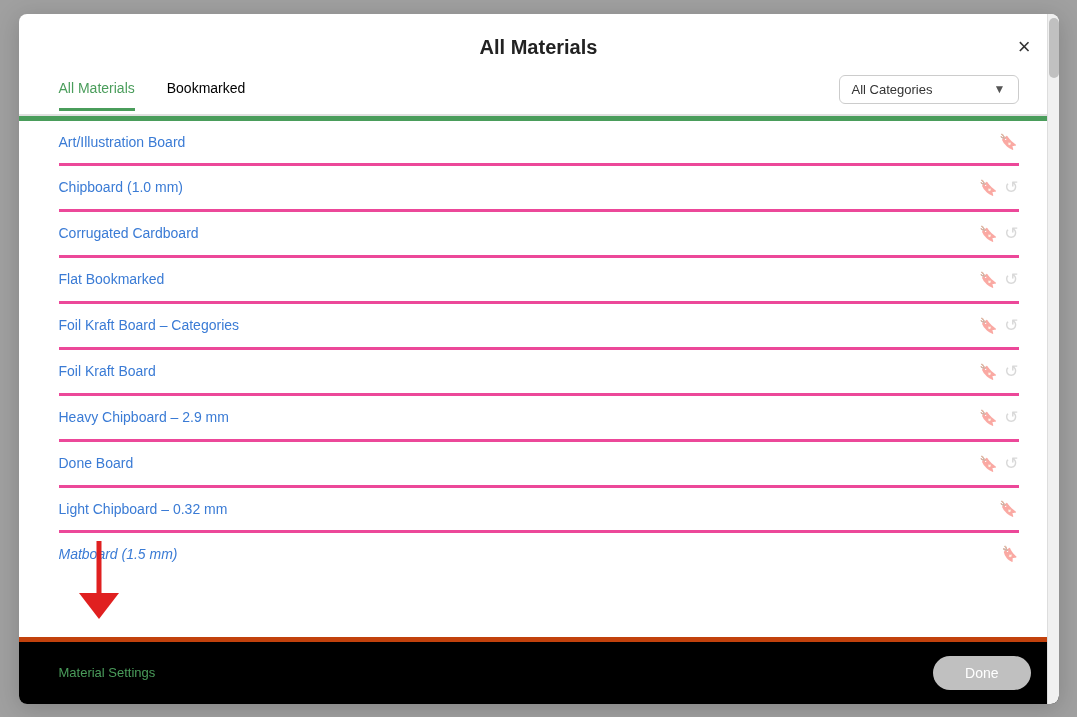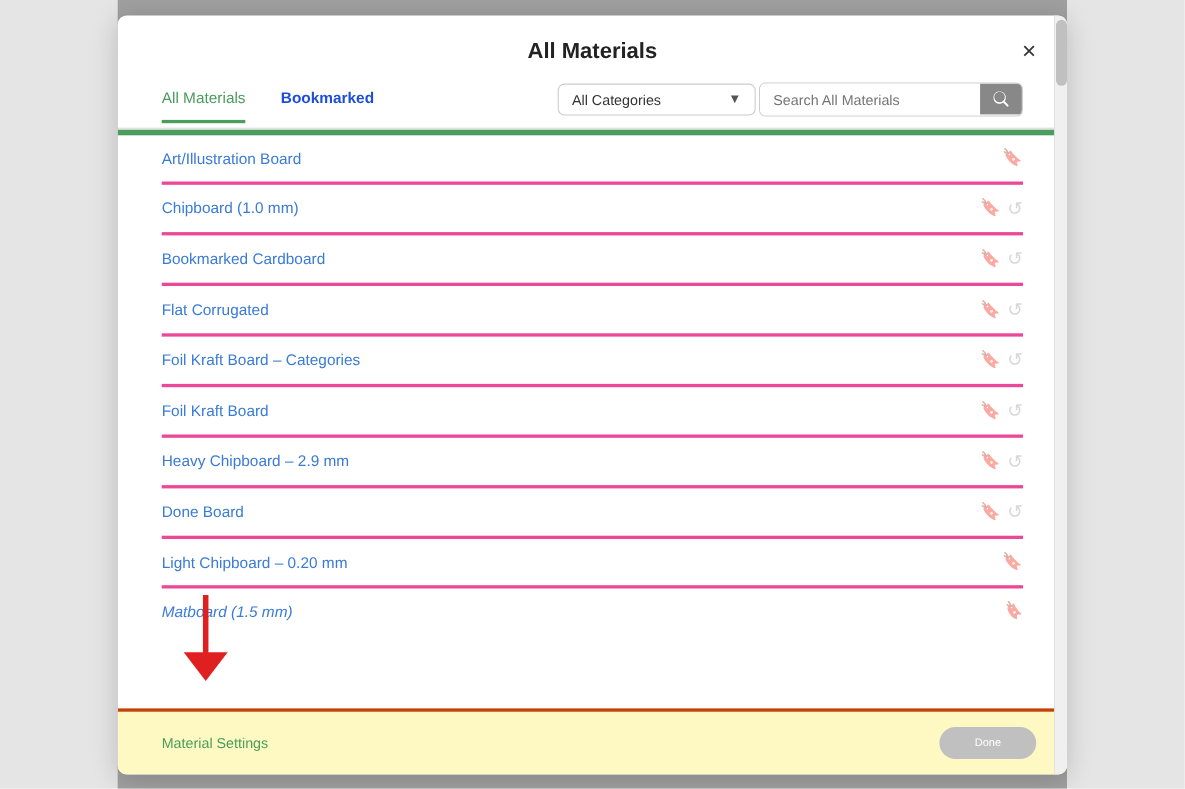--- a/index.html
+++ b/index.html
@@ -6,21 +6,21 @@
     body {
       font-family: -apple-system, BlinkMacSystemFont, 'Segoe UI', Helvetica, Arial, sans-serif;
       background: #e5e5e5;
       display: flex;
       align-items: center;
       justify-content: center;
       min-height: 100vh;
       font-size: 14px;
     }
     .modal-overlay {
-      width: 863px;
+      width: 1077px;
       height: 717px;
       background: rgba(0,0,0,0.3);
       display: flex;
       align-items: center;
       justify-content: center;
       position: relative;
     }
     .modal {
       width: 1040px;
       height: 690px;
@@ -83,24 +83,24 @@
       justify-content: space-between;
     }
     .tabs-left {
       display: flex;
       gap: 32px;
     }
     .tab {
       padding-bottom: 12px;
       cursor: pointer;
       font-size: 14px;
-      color: #1d4ed8;
+      color: #000000;
       border-bottom: 3px solid transparent;
       margin-bottom: -2px;
-      font-weight: 700;
+      font-weight: 400;
     }
     .tab.active {
       color: #4a9d5b;
       border-bottom: 3px solid #4a9d5b;
       font-weight: 500;
     }
     .tabs-right {
       display: flex;
       align-items: center;
       gap: 3px;
@@ -191,36 +191,36 @@
       font-size: 16px;
       color: #aaa;
       cursor: pointer;
       line-height: 1;
     }
     .modal-footer {
       display: flex;
       align-items: center;
       justify-content: space-between;
       padding: 14px 28px 14px 40px;
-      border-top: 3px solid #c2410c;
-      background: #fef9c3;
+      border-top: 5px solid #c2410c;
+      background: #000000;
     }
     .material-settings-link {
       color: #4a9d5b;
       font-size: 13px;
       cursor: pointer;
       text-decoration: none;
     }
     .done-btn {
       background: #c0c0c0;
       color: #fff;
       border: none;
       border-radius: 20px;
       padding: 9px 32px;
-      font-size: 10px;
+      font-size: 14px;
       cursor: pointer;
       font-weight: 500;
     }
     
     .arrow-overlay {
       position: absolute;
       left: 50px;
       bottom: 80px;
       pointer-events: none;
       z-index: 10;
@@ -244,28 +244,20 @@
     <div class="tabs-bar">
       <div class="tabs-left">
         <div class="tab active">All Materials</div>
         <div class="tab">Bookmarked</div>
       </div>
       <div class="tabs-right">
         <div class="category-select">
           <span>All Categories</span>
           <span class="chevron">▼</span>
         </div>
-        <div class="search-box">
-          <input class="search-input" type="text" placeholder="Search All Materials" style="">
-          <button class="search-btn">
-            <svg class="search-icon-svg" viewBox="0 0 16 16">
-              <path d="M11.742 10.344a6.5 6.5 0 1 0-1.397 1.398h-.001c.03.04.062.078.098.115l3.85 3.85a1 1 0 0 0 1.415-1.414l-3.85-3.85a1.007 1.007 0 0 0-.115-.099zm-5.242 1.156a5.5 5.5 0 1 1 0-11 5.5 5.5 0 0 1 0 11z"></path>
-            </svg>
-          </button>
-        </div>
       </div>
     </div>
 
     <div class="green-line"></div>
 
     <div class="content-area">
 
       <div id="materials-list">
           <div class="material-item">
             <span class="material-name blue">Art/Illustration Board</span>
@@ -274,28 +266,28 @@
             </div>
           </div>
           <div class="material-item">
             <span class="material-name blue">Chipboard (1.0 mm)</span>
             <div class="item-actions">
               <span class="bookmark-icon" style="font-size: 15px; opacity: 0.45;">🔖</span>
               <span class="refresh-icon" style="font-size: 17px; opacity: 0.45;">↺</span>
             </div>
           </div>
           <div class="material-item">
-            <span class="material-name blue">Bookmarked Cardboard</span>
-            <div class="item-actions">
-              <span class="bookmark-icon" style="font-size: 15px; opacity: 0.45;">🔖</span>
-              <span class="refresh-icon" style="font-size: 17px; opacity: 0.45;">↺</span>
-            </div>
-          </div>
-          <div class="material-item">
-            <span class="material-name blue">Flat Corrugated</span>
+            <span class="material-name blue">Corrugated Cardboard</span>
+            <div class="item-actions">
+              <span class="bookmark-icon" style="font-size: 15px; opacity: 0.45;">🔖</span>
+              <span class="refresh-icon" style="font-size: 17px; opacity: 0.45;">↺</span>
+            </div>
+          </div>
+          <div class="material-item">
+            <span class="material-name blue">Flat Bookmarked</span>
             <div class="item-actions">
               <span class="bookmark-icon" style="font-size: 15px; opacity: 0.45;">🔖</span>
               <span class="refresh-icon" style="font-size: 17px; opacity: 0.45;">↺</span>
             </div>
           </div>
           <div class="material-item">
             <span class="material-name blue">Foil Kraft Board  – Categories</span>
             <div class="item-actions">
               <span class="bookmark-icon" style="font-size: 15px; opacity: 0.45;">🔖</span>
               <span class="refresh-icon" style="font-size: 17px; opacity: 0.45;">↺</span>
@@ -316,21 +308,21 @@
             </div>
           </div>
           <div class="material-item">
             <span class="material-name blue">Done Board</span>
             <div class="item-actions">
               <span class="bookmark-icon" style="font-size: 15px; opacity: 0.45;">🔖</span>
               <span class="refresh-icon" style="font-size: 17px; opacity: 0.45;">↺</span>
             </div>
           </div>
           <div class="material-item">
-            <span class="material-name blue">Light Chipboard – 0.20 mm</span>
+            <span class="material-name blue">Light Chipboard – 0.32 mm</span>
             <div class="item-actions">
               <span class="bookmark-icon" style="font-size: 15px; opacity: 0.45;">🔖</span>
             </div>
           </div>
           <div class="material-item">
             <span class="material-name blue">Matboard (1.5 mm)</span>
             <div class="item-actions">
               <span class="bookmark-icon" style="font-size: 15px; opacity: 0.45;">🔖</span>
             </div>
           </div>

